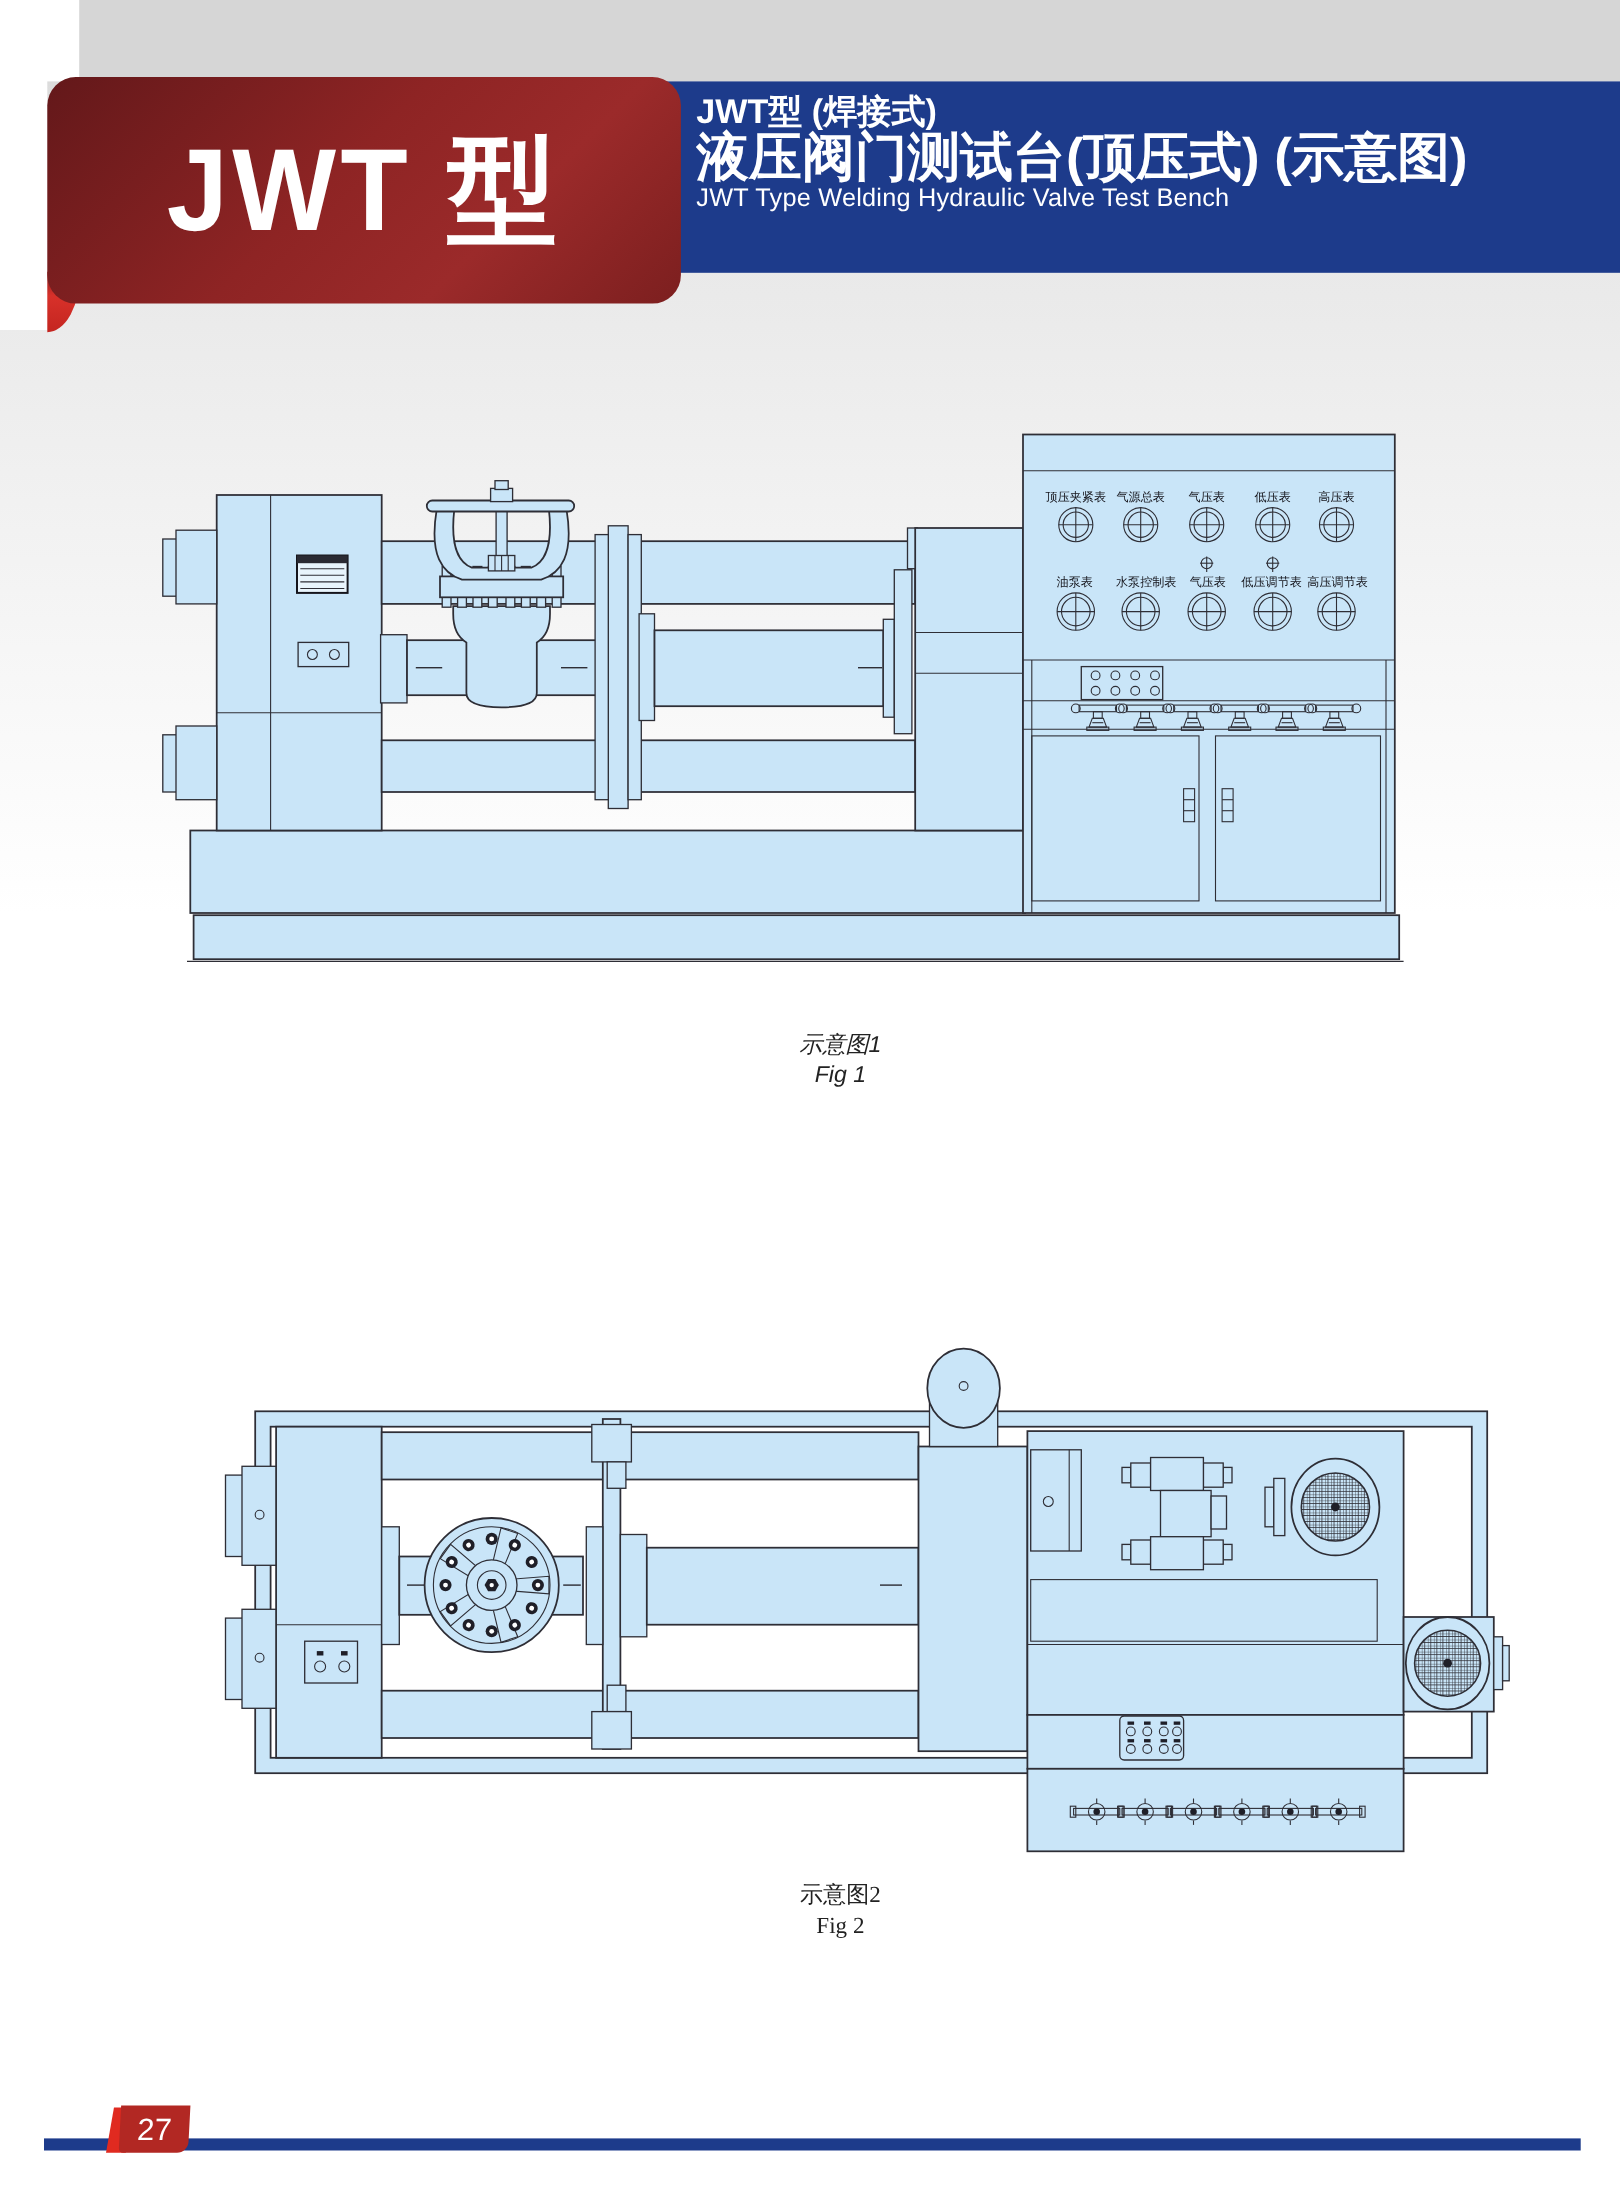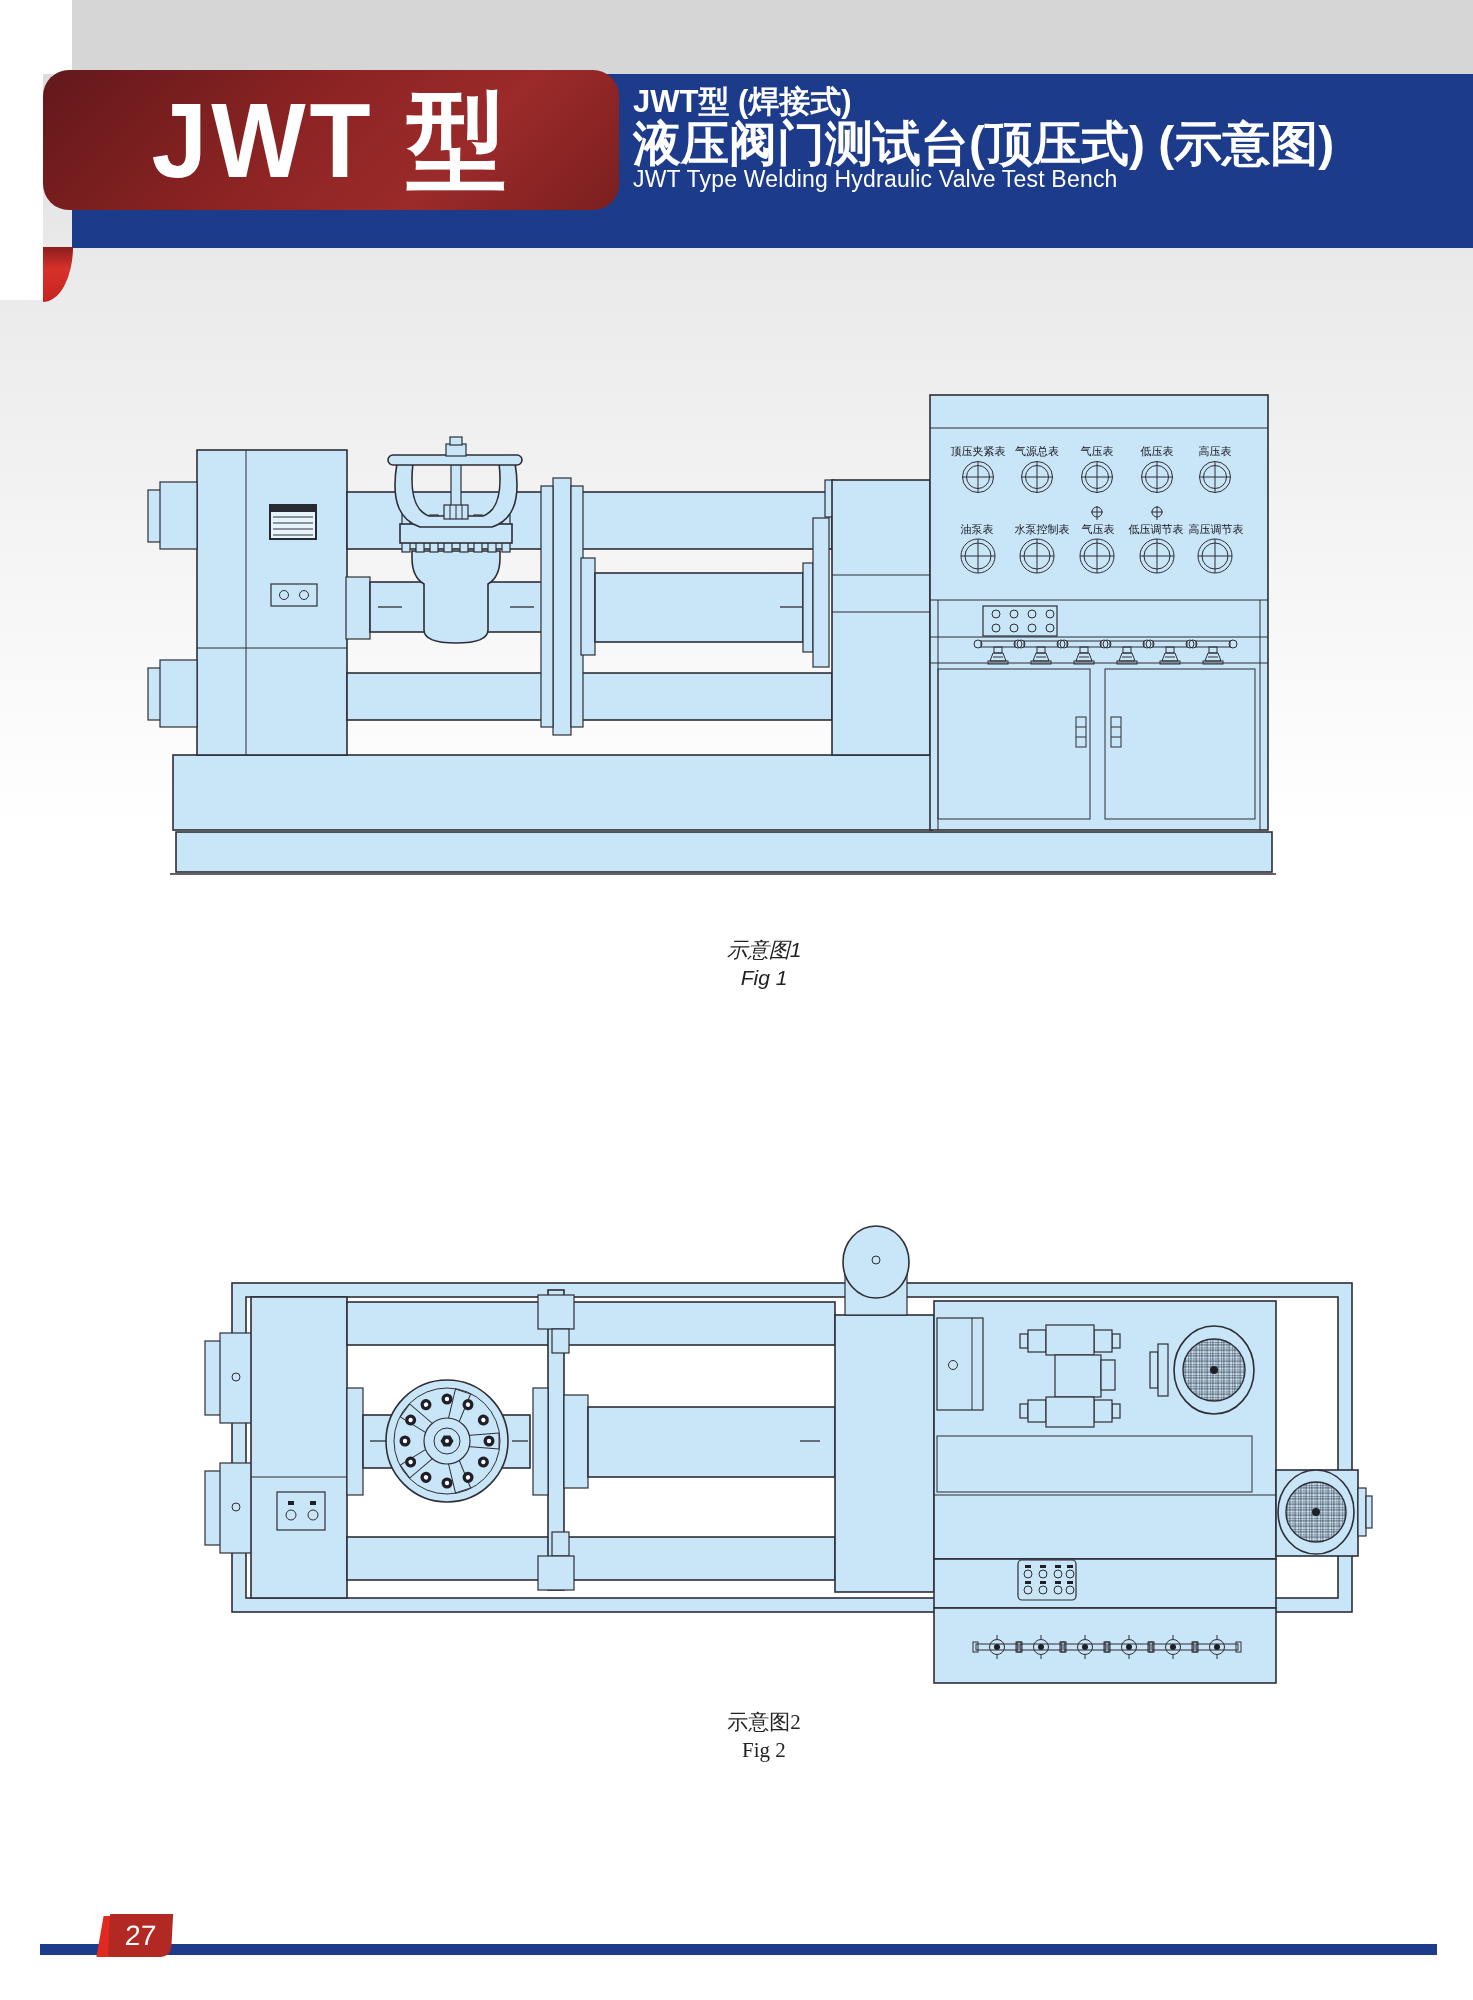--- a/index.html
+++ b/index.html
@@ -5,21 +5,21 @@
   html,body{margin:0;padding:0;background:#888;}
   #page{position:relative;width:1473px;height:2000px;margin:0 auto;background:#ffffff;overflow:hidden;
         font-family:"Liberation Sans", sans-serif;}
   
   #gray-top{position:absolute;left:72px;top:0;right:0;height:74px;background:#d6d6d6;}
   #grad-bg{position:absolute;left:0;top:74px;right:0;height:840px;
            background:linear-gradient(180deg,#dcdcdc 0%,#e9e9e9 20%,#f4f4f4 55%,#ffffff 90%);}
   #left-margin{position:absolute;left:0;top:0;width:43px;height:300px;background:#ffffff;}
   
   #blue-band{position:absolute;left:72px;top:74px;right:0;height:174px;background:#1d3b8b;}
-  #red-ribbon{position:absolute;left:43px;top:70px;width:576px;height:140px;border-radius:26px;
+  #red-ribbon{position:absolute;left:43px;top:70px;width:576px;height:206px;border-radius:26px;
               background:linear-gradient(135deg,#63181a 0%,#8e2424 45%,#9b2a2a 70%,#7c1f1f 100%);
               display:flex;align-items:center;justify-content:center;}
   #red-ribbon .badge{color:#fff;font-size:100px;font-weight:900;letter-spacing:4px;line-height:1;
                      transform:scaleY(1.06);}
   #ribbon-curl{position:absolute;left:43px;top:247px;width:30px;height:55px;
                background:linear-gradient(180deg,#8c1d1d 0%,#d8312a 40%,#c42520 100%);
                border-bottom-right-radius:30px 55px;}
   #header-titles{position:absolute;left:633px;top:82px;color:#fff;}
   #header-titles .zh1{font-size:31px;font-weight:bold;line-height:40px;}
   #header-titles .zh2{font-size:48px;font-weight:bold;line-height:44px;}

